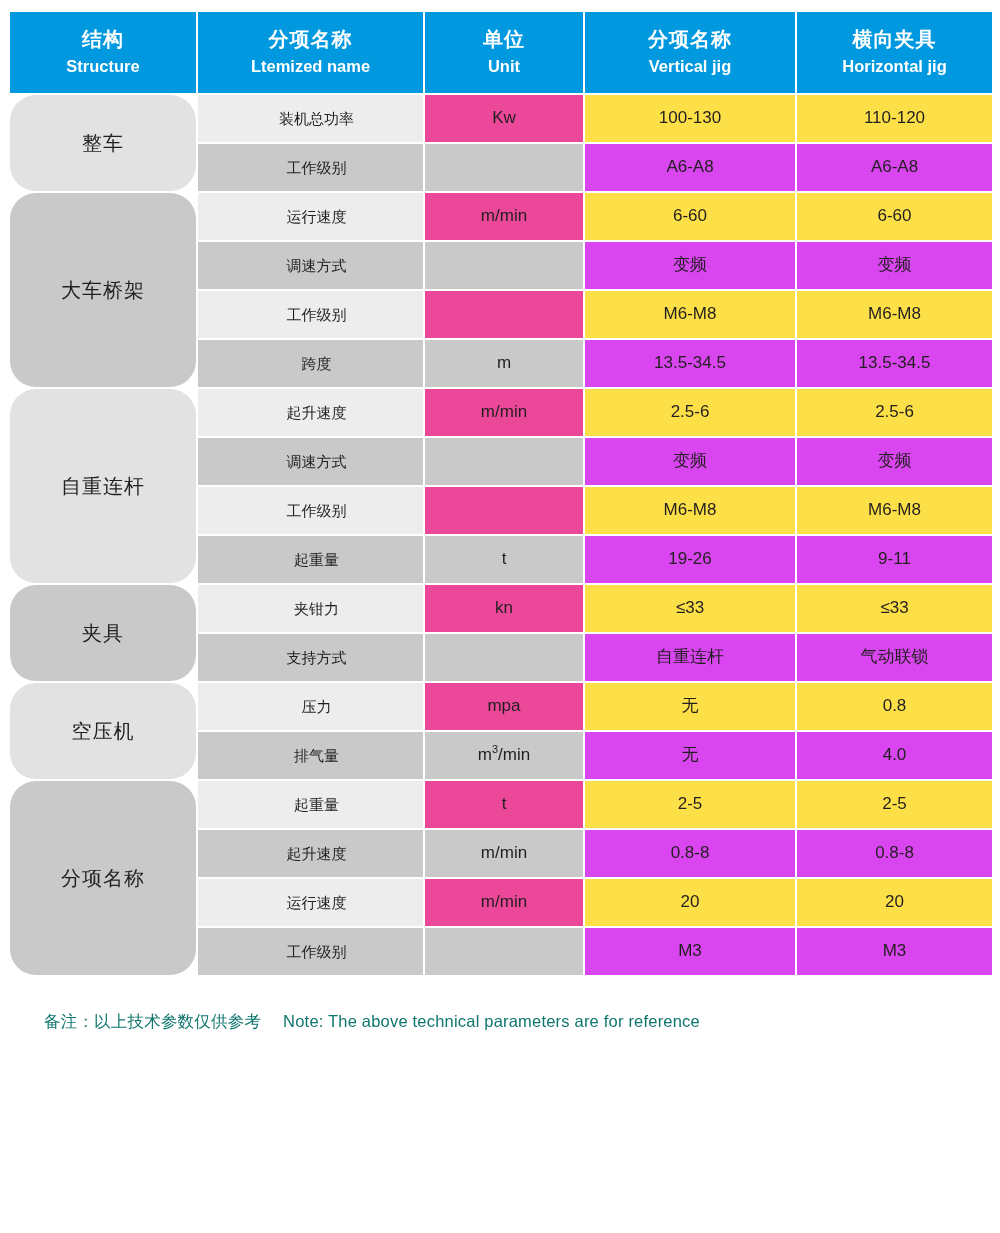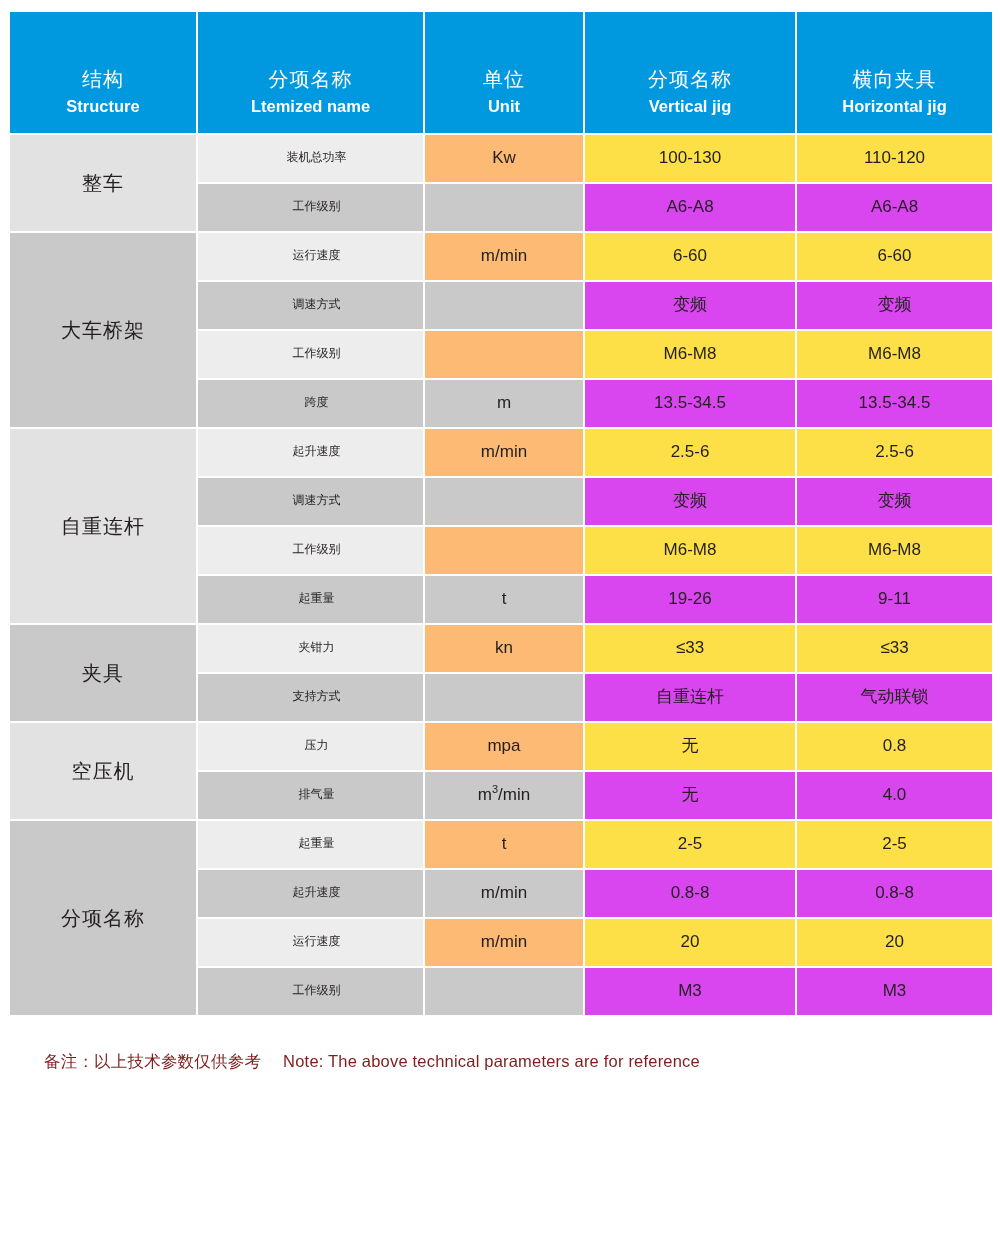--- a/index.html
+++ b/index.html
@@ -38,24 +38,23 @@
     color: #ffffff;
     text-align: center;
     vertical-align: middle;
     padding: 13px 4px 14px 4px;
     font-weight: normal;
     border: 0;
   }
   thead th .cn {
     display: block;
     font-size: 20px;
-    font-weight: normal;
+    font-weight: bold;
     line-height: 1.45;
     letter-spacing: 1px;
-    margin-top: 40px;
   }
   thead th .en {
     display: block;
     font-size: 16.5px;
     line-height: 1.5;
     font-weight: bold;
   }
 
   tbody td {
     vertical-align: middle;
@@ -64,53 +63,54 @@
     padding: 0;
     height: 47px;
     font-size: 17px;
     line-height: 1.3;
   }
   td.structure {
     background: #c9c9c9;
     font-size: 20px;
     color: #231f20;
     letter-spacing: 1px;
+    border-radius: 26px;
   }
   td.structure.light {
     background: #e2e2e2;
   }
   td.item {
     background: #ededed;
-    font-size: 12px;
+    font-size: 15px;
     padding-left: 12px;
   }
   td.item.alt {
     background: #c9c9c9;
   }
   td.unit {
-    background: #fdba74;
+    background: #ec4899;
   }
   td.unit.alt {
     background: #c9c9c9;
   }
   td.val {
     background: #fde047;
   }
   td.val.alt {
     background: #d946ef;
   }
   sup {
     font-size: 11px;
     vertical-align: super;
     line-height: 0;
   }
   .note {
     margin: 34px 0 0 36px;
     font-size: 16.5px;
-    color: #7f1d1d;
+    color: #0f766e;
     letter-spacing: 0.2px;
   }
   .note .gap {
     display: inline-block;
     width: 22px;
   }
 </style>
 </head>
 <body>
 

